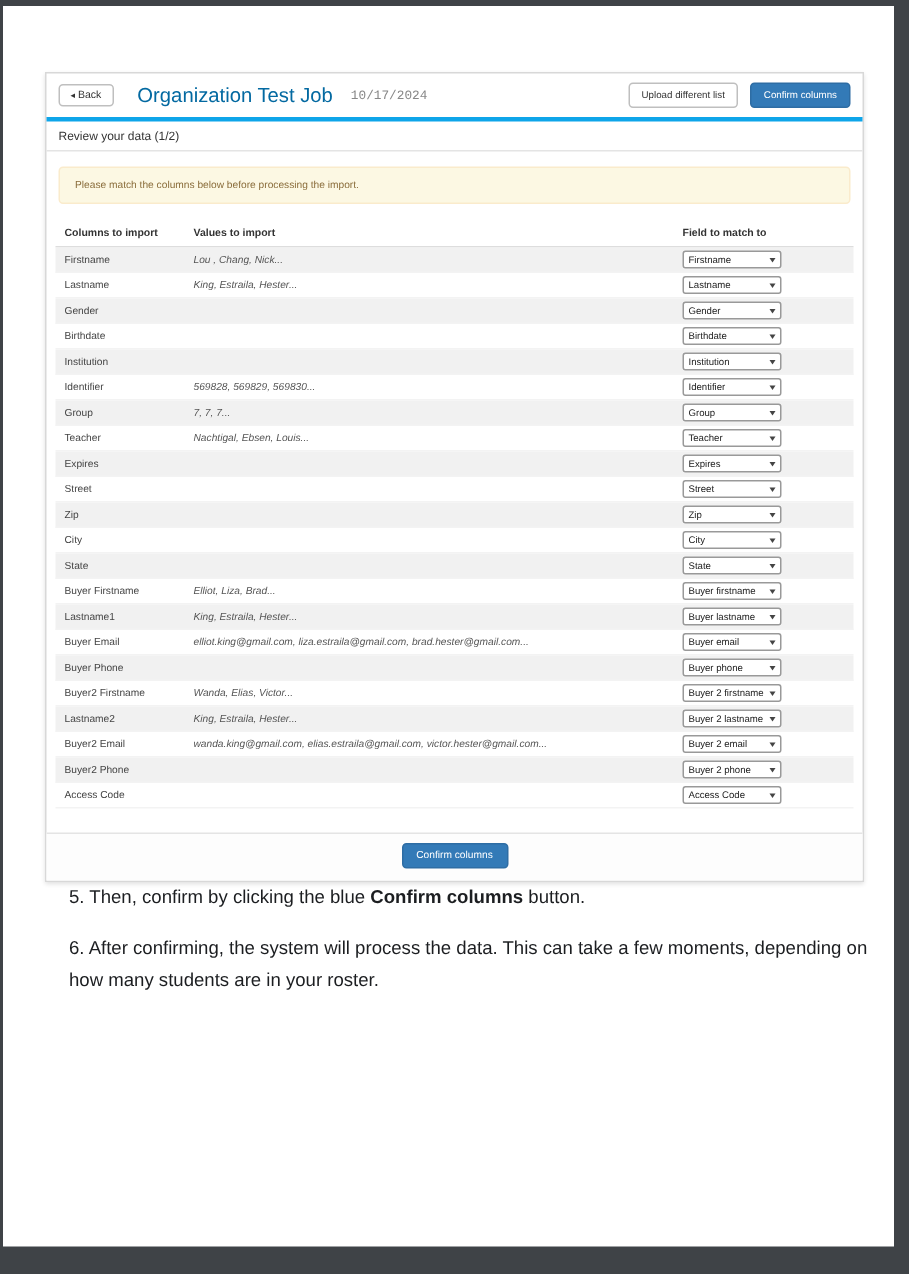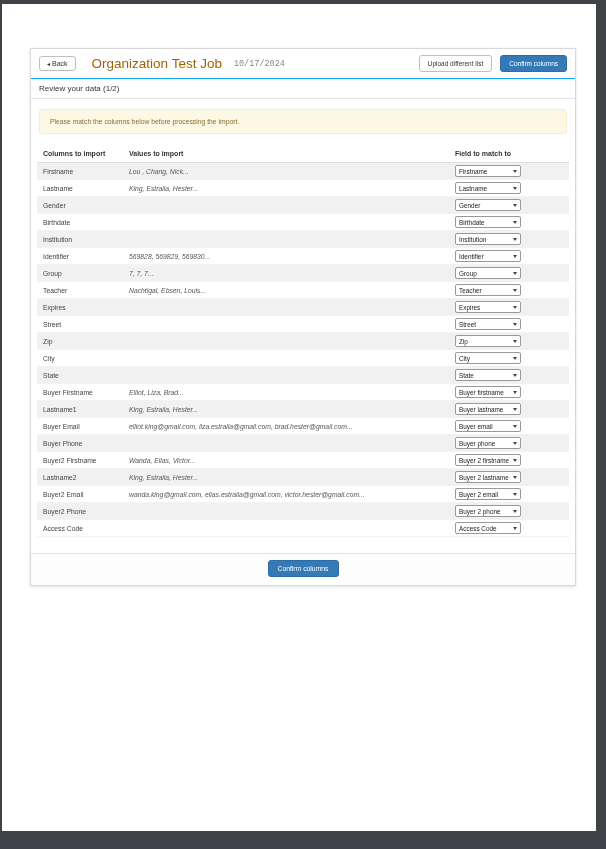--- a/index.html
+++ b/index.html
@@ -44,27 +44,27 @@
     border: 1px solid #bfbfbf;
     color: #333333;
   }
   .btn-primary {
     background: #337ab7;
     border: 1px solid #2e6da4;
     color: #ffffff;
   }
   .back-btn { font-size: 7px; padding: 3px 7px; gap: 2px; }
   .back-arrow { font-size: 6px; line-height: 1; }
-  .shot-title { font-size: 13.5px; color: #a16207; margin-left: 8px; }
+  .shot-title { font-size: 13.5px; color: #0369a1; margin-left: 8px; }
   .shot-date { font-size: 8.5px; color: #888888; margin-left: 4px; font-family: Liberation Mono, monospace; }
   .header-spacer { flex: 1; }
   .top-btn { font-size: 6.5px; padding: 4px 8px; }
 
   .section-bar {
-    border-top: 1px solid #0ea5e9;
+    border-top: 3px solid #0ea5e9;
     border-bottom: 1px solid #e4e4e4;
     padding: 5px 8px;
     font-size: 8px;
     color: #333333;
   }
 
   .shot-body { padding: 8px 6px 16px 6px; }
   .alert-warning {
     margin: 2px 2px 12px 2px;
     background: #fcf8e3;
@@ -396,15 +396,17 @@
       </div>
     </div>
 
     <div class="shot-footer">
       <span class="btn btn-primary footer-btn">Confirm columns</span>
     </div>
 
   </div>
 
   <div class="doc-text">
+    <p><span>5. Then, confirm by clicking the blue </span><b>Confirm columns</b><span> button.</span></p>
+    <p>6. After confirming, the system will process the data. This can take a few moments, depending on how many students are in your roster.</p>
   </div>
 
 </div>
 
 </body></html>

